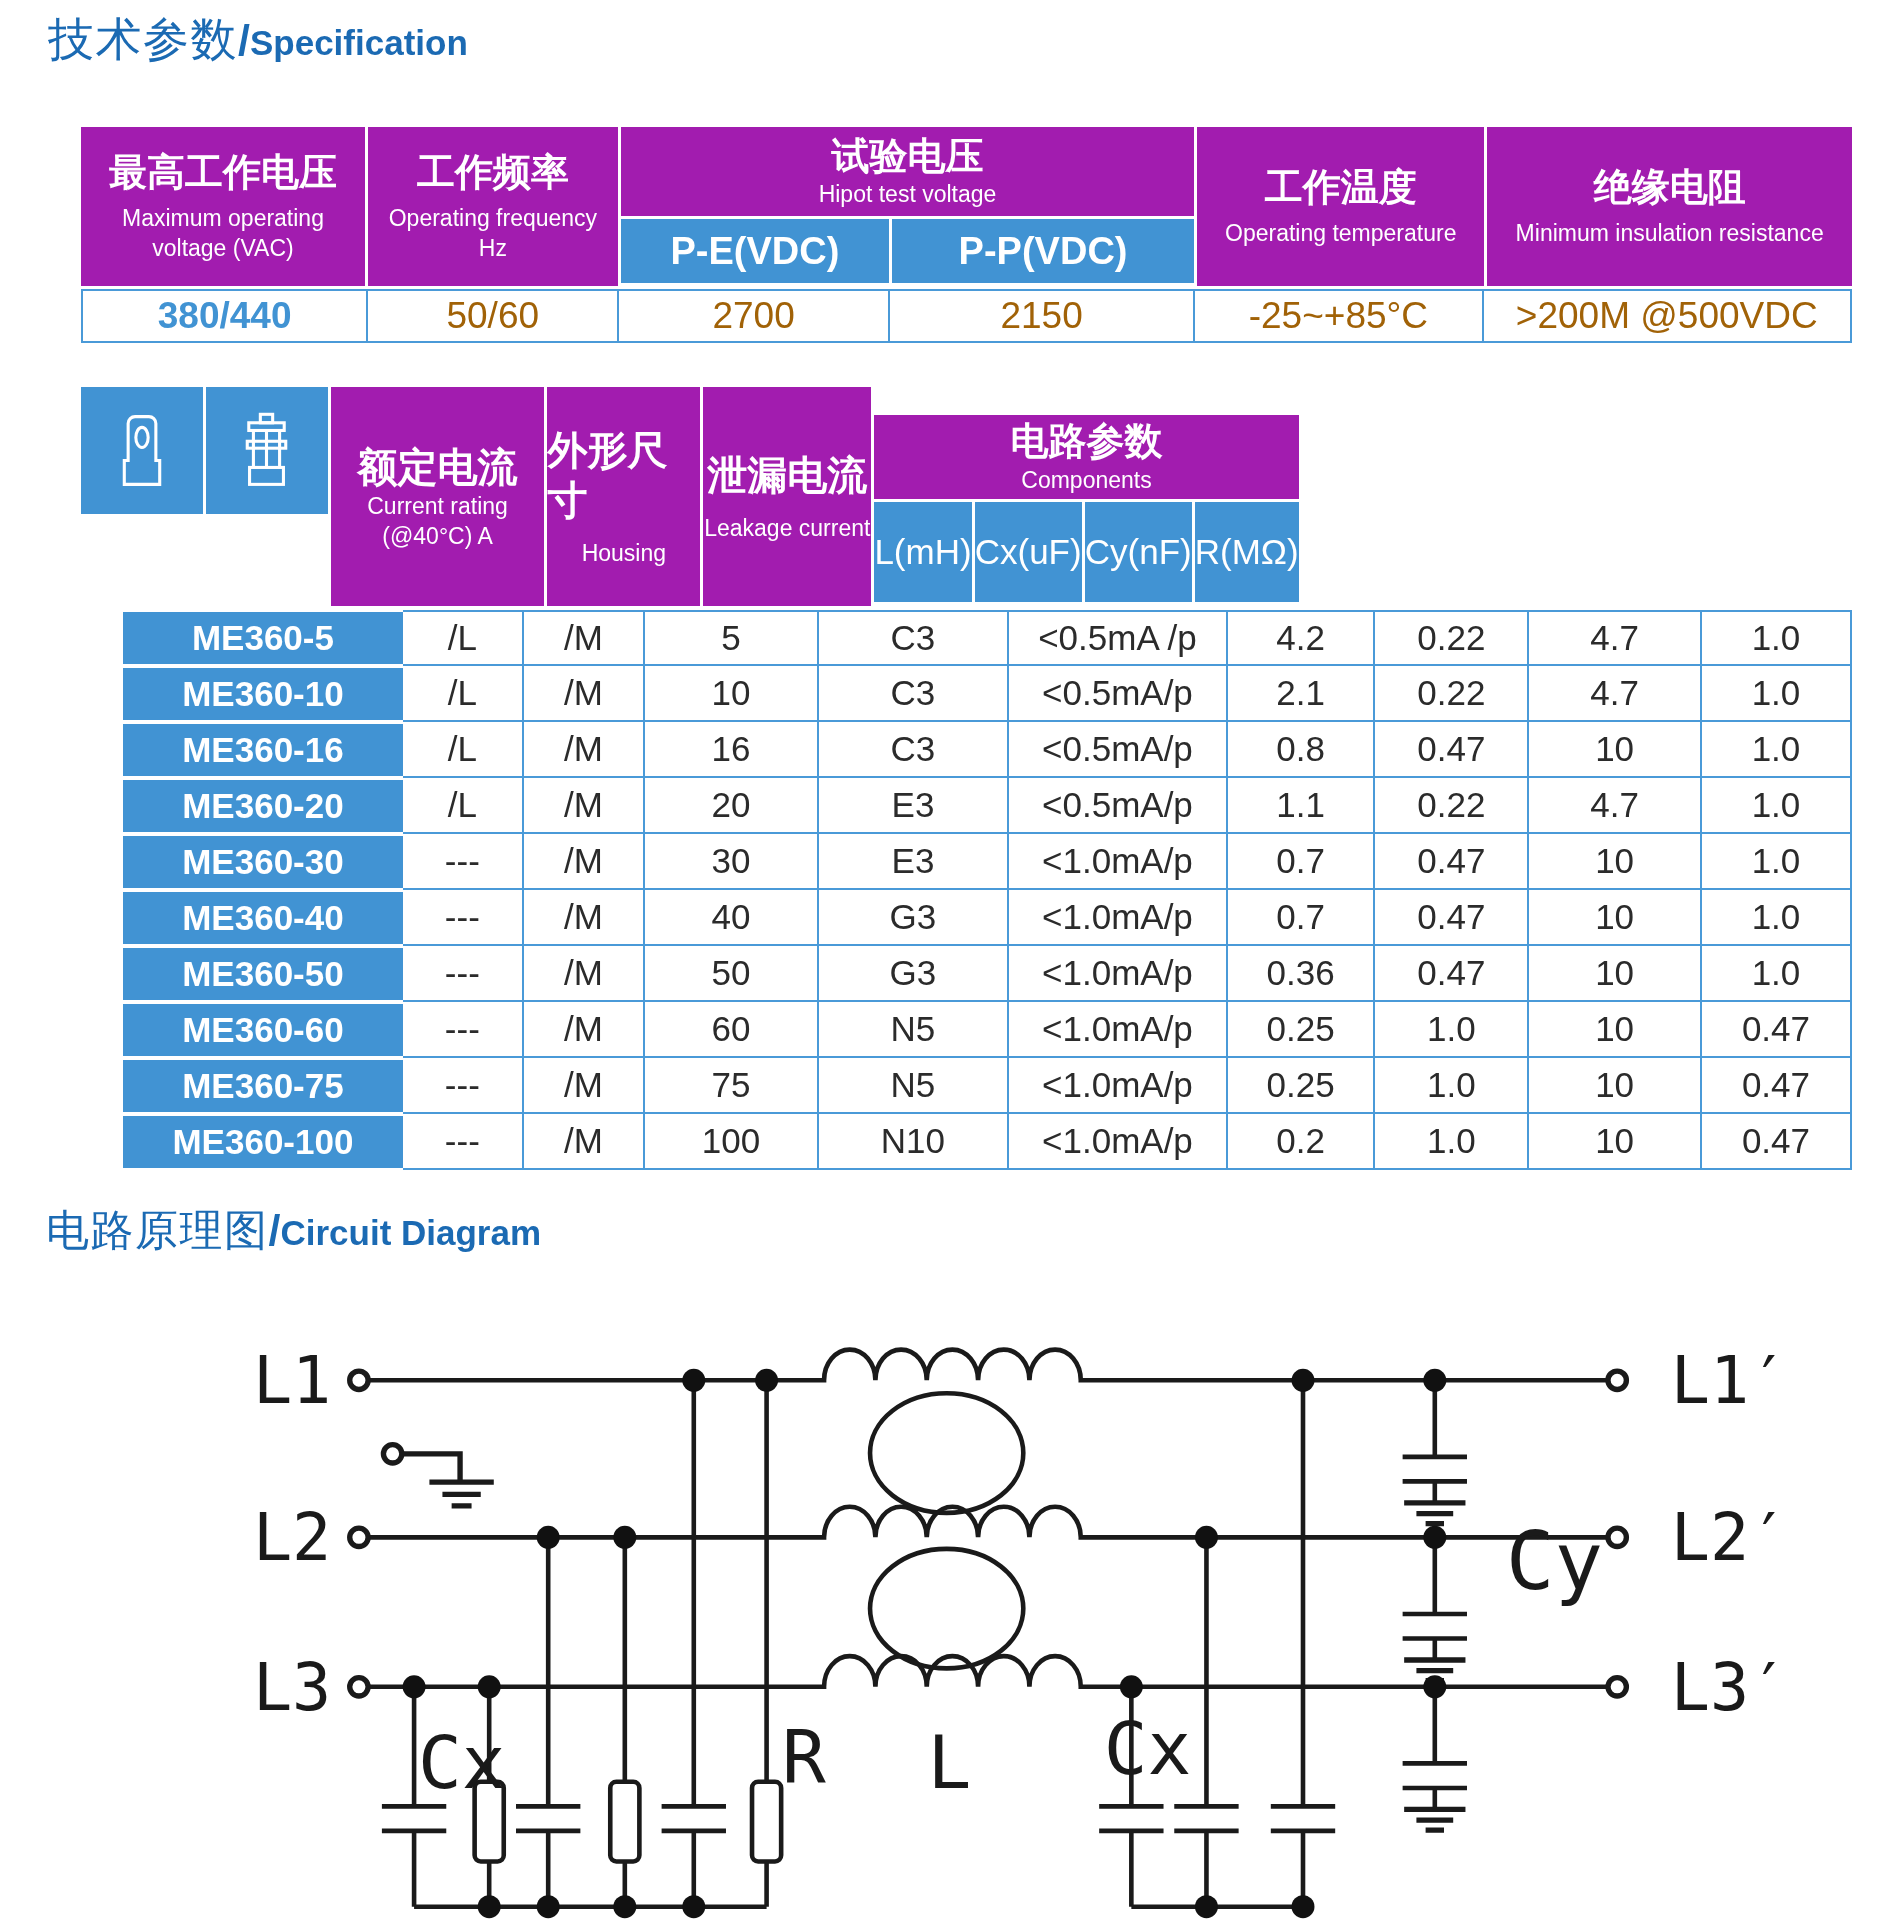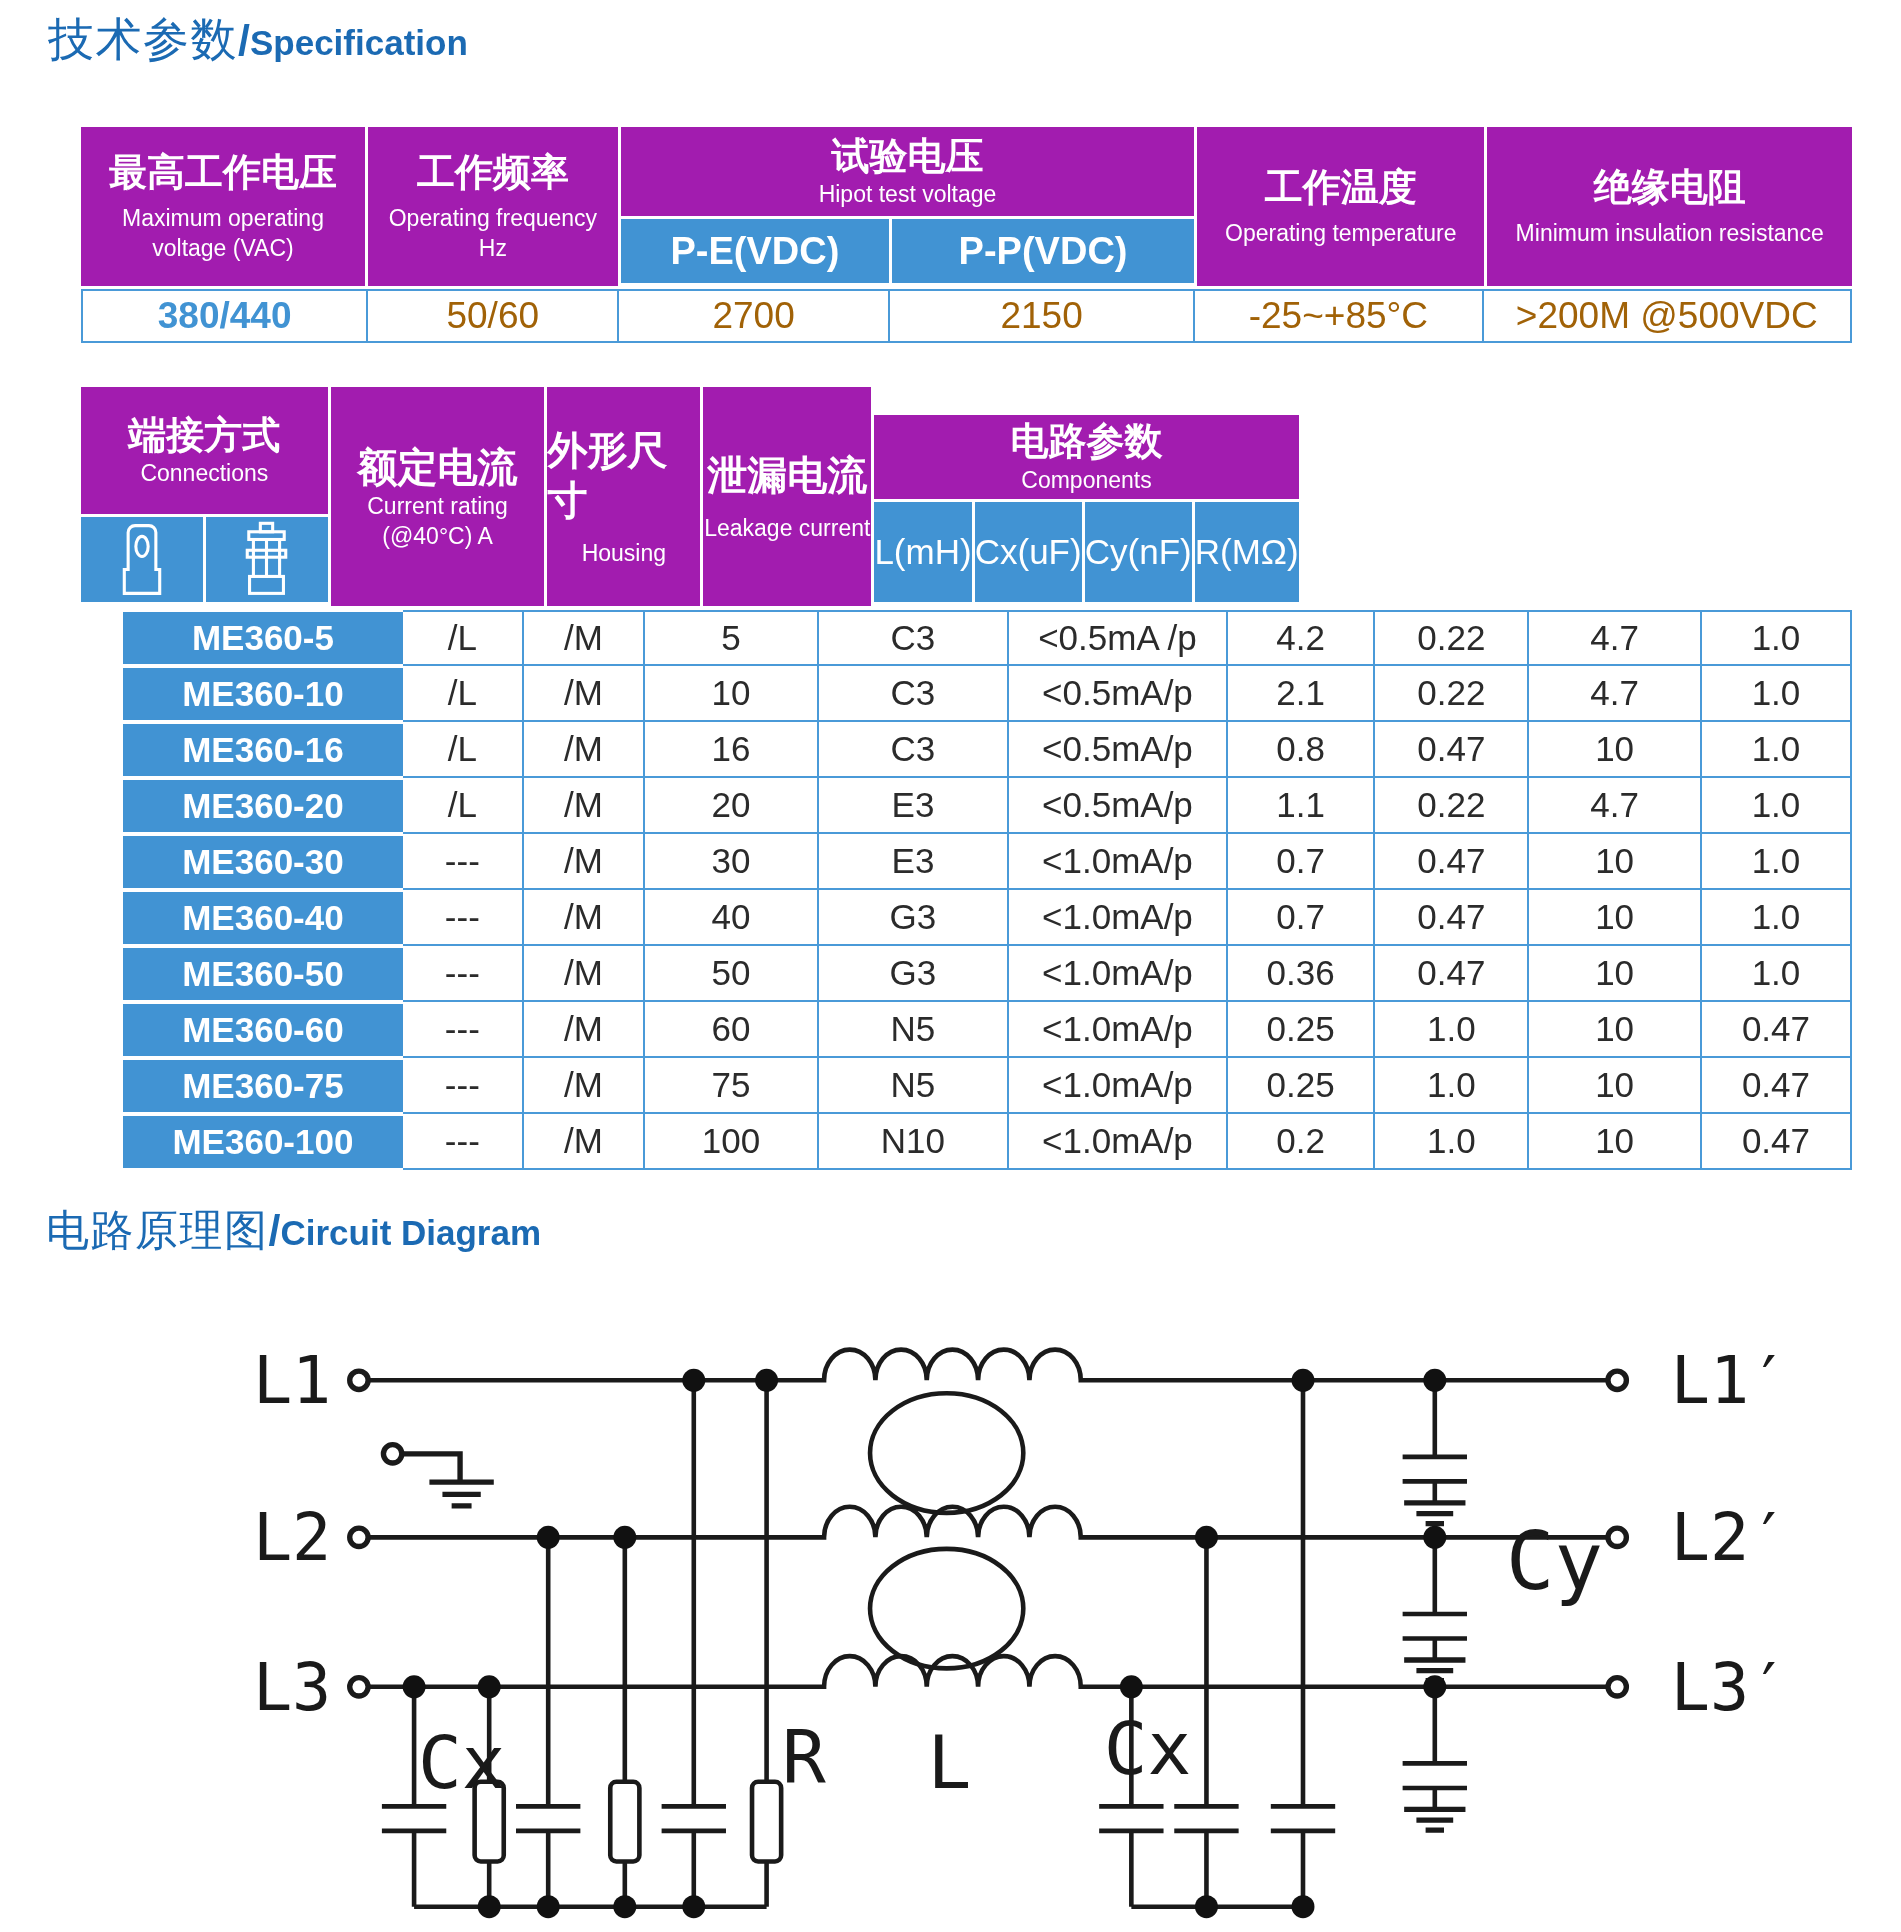--- a/index.html
+++ b/index.html
@@ -92,24 +92,20 @@
     <div class="sval">2700</div>
     <div class="sval">2150</div>
     <div class="sval">-25~+85°C</div>
     <div class="sval">&gt;200M @500VDC</div>
   </div>
 </div>
 
 <div class="abs" style="left:81px;top:387px;width:1771px;">
   <div class="mhead">
     <div class="conn">
-      <div class="cellc top">
-        <div class="zh-h">端接方式</div>
-        <div class="en-h">Connections</div>
-      </div>
       <div class="icon-cell">
         <svg width="48" height="77" viewBox="0 0 60 100">
           <path d="M21,6 h18 a9,9 0 0 1 9,9 v48 h5 v31 h-46 v-31 h5 v-48 a9,9 0 0 1 9,-9 z" fill="none" stroke="#fff" stroke-width="4"></path>
           <ellipse cx="30" cy="33" rx="8" ry="13" fill="none" stroke="#fff" stroke-width="4"></ellipse>
         </svg>
       </div>
       <div class="icon-cell">
         <svg width="55" height="77" viewBox="0 0 70 100">
           <rect x="27" y="3" width="16" height="11" fill="none" stroke="#fff" stroke-width="4"></rect>
           <rect x="12" y="14" width="46" height="10" fill="none" stroke="#fff" stroke-width="4"></rect>

